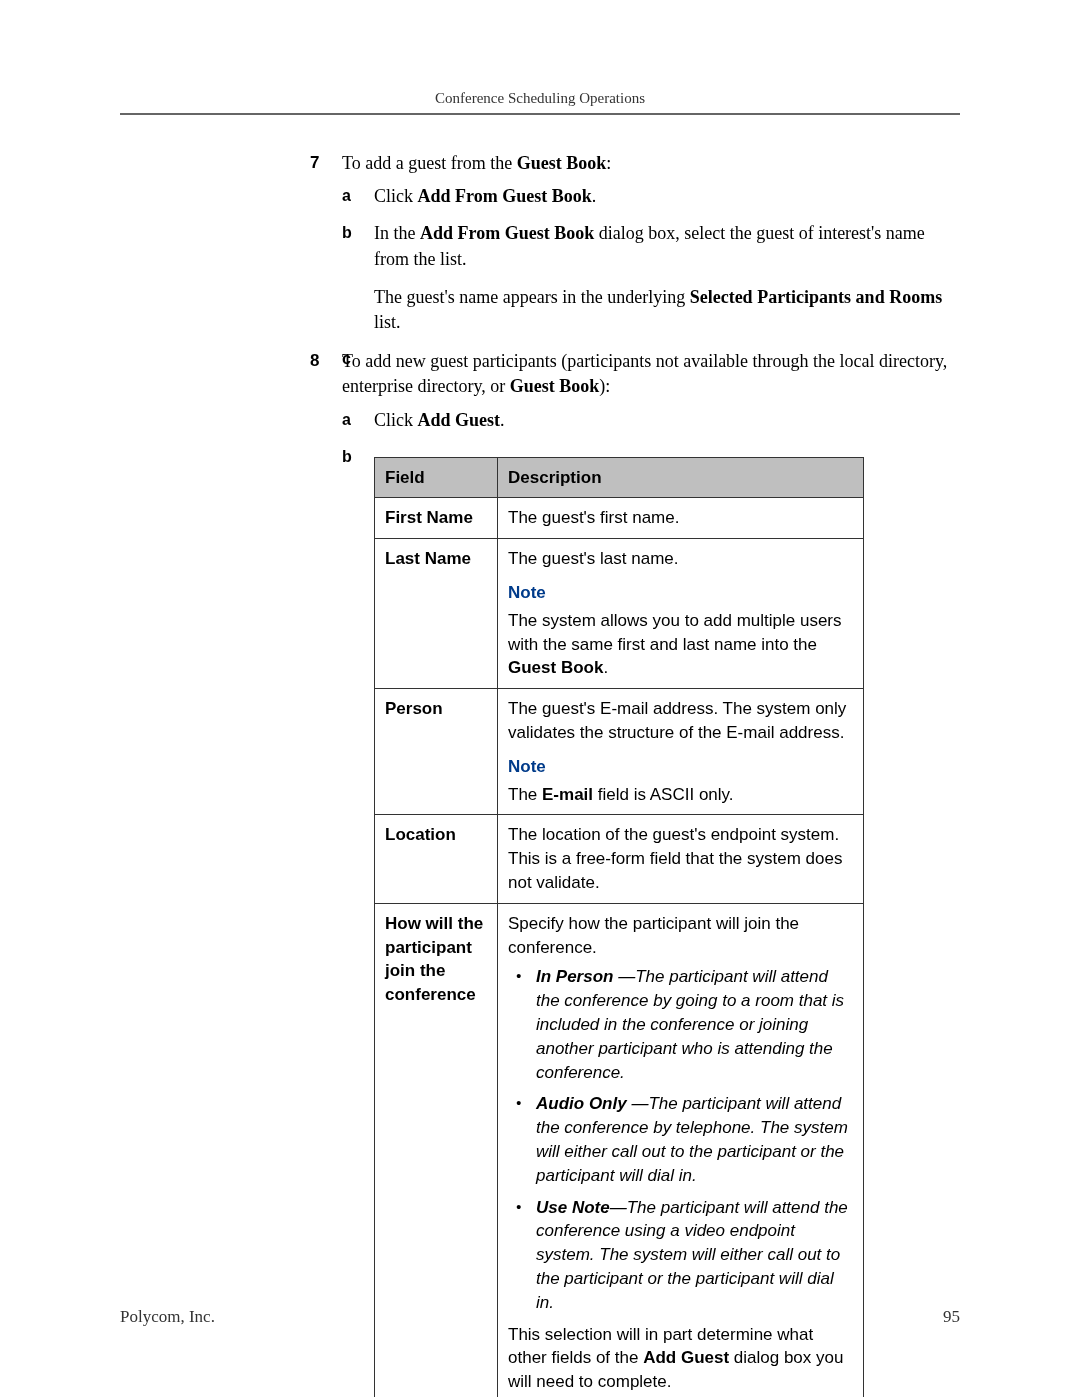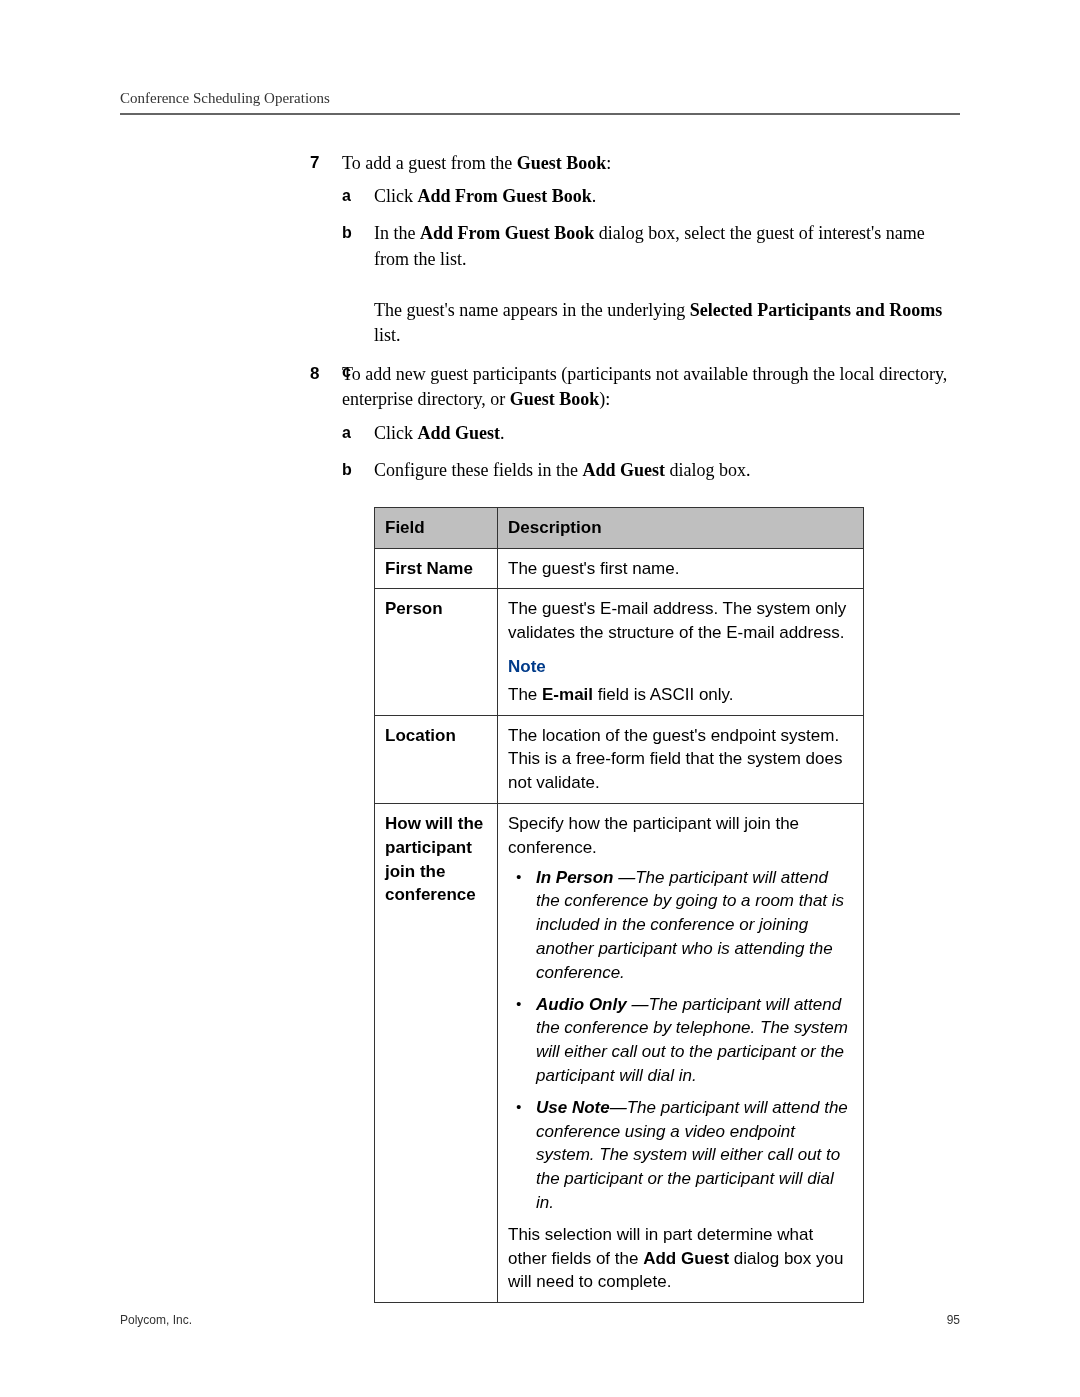--- a/index.html
+++ b/index.html
@@ -10,21 +10,21 @@
     color: #000;
   }
   .page {
     width: 1080px;
     height: 1397px;
     position: relative;
     box-sizing: border-box;
     padding: 90px 120px 0 120px;
   }
   .running-header {
-    text-align: left;
+    text-align: center;
     font-family: "Palatino Linotype", "Book Antiqua", Palatino, serif;
     font-size: 15px;
     color: #333;
     padding-bottom: 6px;
   }
   .header-rule {
     border-top: 2px solid #666;
     margin-bottom: 36px;
   }
   .content {
@@ -62,21 +62,21 @@
   }
   ol.sub-steps > li > .sub-letter {
     position: absolute;
     left: 0;
     top: 1px;
     font-family: Arial, Helvetica, sans-serif;
     font-weight: bold;
     font-size: 16px;
   }
   .para {
-    margin-top: 26px;
+    margin-top: 13px;
   }
   .link-blue {
     color: #0044cc;
   }
   strong {
     font-weight: bold;
   }
 
   table.fields {
     border-collapse: collapse;
@@ -125,23 +125,23 @@
     top: 0;
     font-size: 15px;
   }
   .footer {
     position: absolute;
     bottom: 70px;
     left: 120px;
     right: 120px;
     display: flex;
     justify-content: space-between;
-    font-size: 12px;
+    font-size: 17px;
     color: #333;
-    font-family: Liberation Sans, sans-serif;
+    font-family: Liberation Serif, serif;
   }
 </style>
 </head>
 <body>
 
 <div class="page">
 
   <div class="running-header">Conference Scheduling Operations</div>
   <div class="header-rule"></div>
 
@@ -182,36 +182,43 @@
         </span>
         <ol class="sub-steps">
           <li>
             <span class="sub-letter">a</span>
             <span>
               <span>Click </span><strong>Add Guest</strong><span>.</span>
             </span>
           </li>
           <li>
             <span class="sub-letter">b</span>
-            <span>
-              <span>Configure these fields in the </span><strong>Add Guest</strong><span> dialog box.</span>
-            </span>
           </li>
         </ol>
 
         
         <table class="fields">
           <tbody>
               <tr>
             <th>Field</th>
             <th>Description</th>
           </tr>
           <tr>
             <td class="field-col">First Name</td>
             <td>The guest's first name.</td>
+          </tr>
+          <tr>
+            <td class="field-col">Last Name</td>
+            <td>
+              <div>The guest's last name.</div>
+              <div class="note-label">Note</div>
+              <div>
+                <span>The system allows you to add multiple users with the same first and last name into the </span><strong>Guest Book</strong><span>.</span>
+              </div>
+            </td>
           </tr>
           <tr>
             <td class="field-col">Person</td>
             <td>
               <div>The guest's E-mail address. The system only validates the structure of the E-mail address.</div>
               <div class="note-label">Note</div>
               <div>
                 <span>The </span><strong>E-mail</strong><span> field is ASCII only.</span>
               </div>
             </td>

